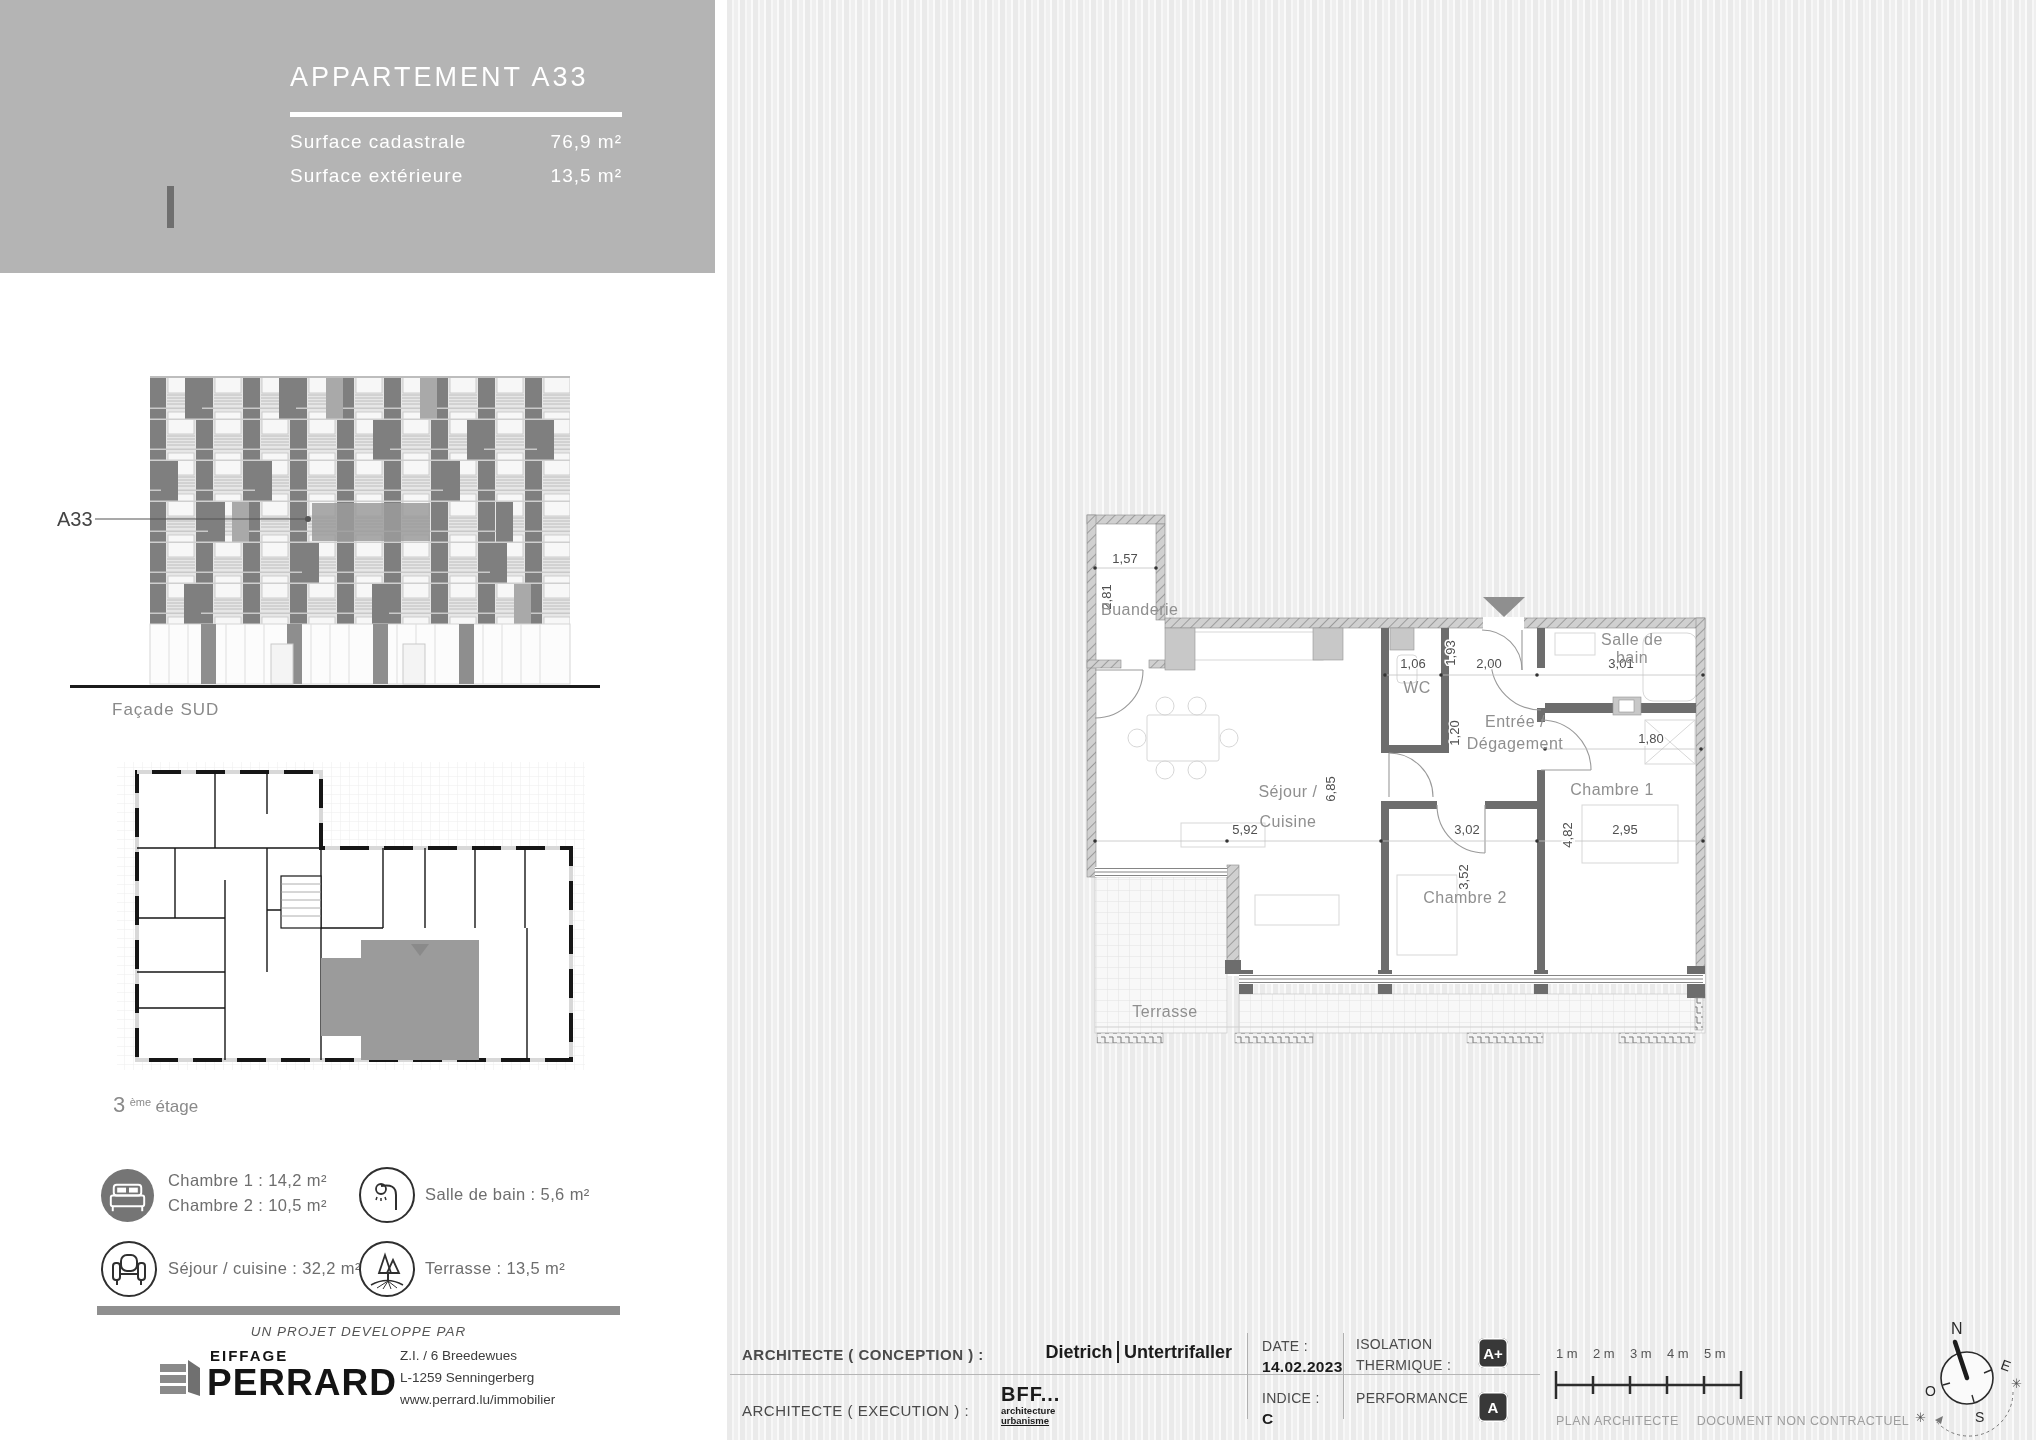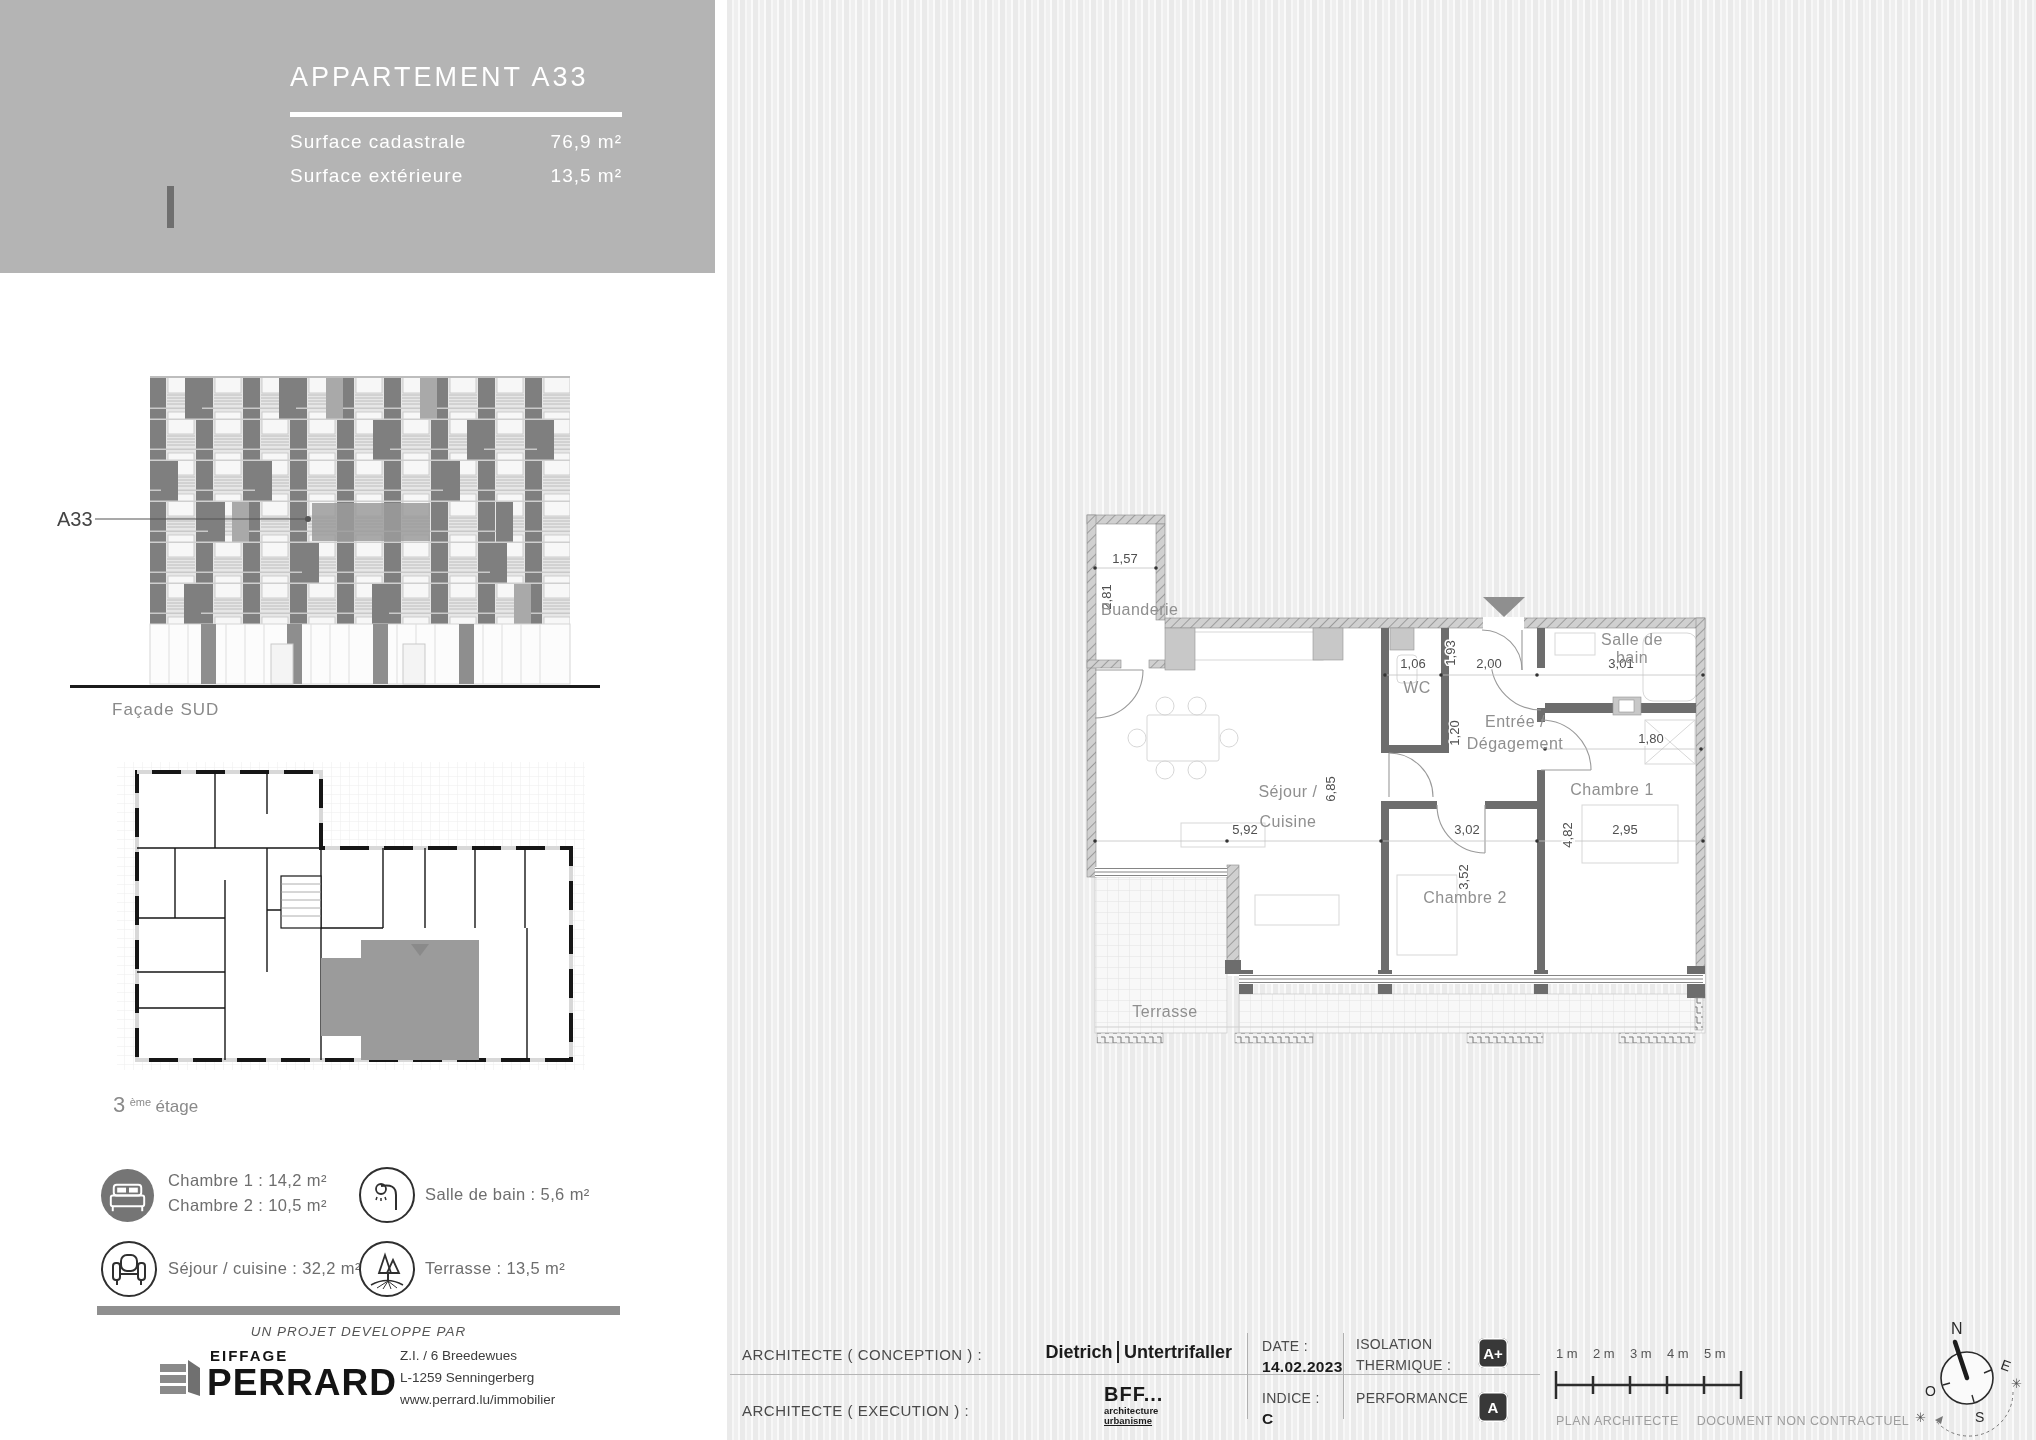--- a/index.html
+++ b/index.html
@@ -436,29 +436,29 @@
       <text x="527" y="290" text-anchor="middle">Chambre 1</text>
       <text x="380" y="398" text-anchor="middle">Chambre 2</text>
       <text x="80" y="512" text-anchor="middle">Terrasse</text>
     </g>
   </svg>
 
   <div class="hdiv" style="left:730px;top:1374px;width:810px;"></div>
   <div class="vdiv" style="left:1247px;top:1333px;height:86px;"></div>
   <div class="vdiv" style="left:1343px;top:1333px;height:86px;"></div>
 
-  <div class="f-label" style="left:742px;top:1346px;">ARCHITECTE ( CONCEPTION ) :</div>
+  <div class="f-label" style="left:742px;top:1346px;font-weight:bold;">ARCHITECTE ( CONCEPTION ) :</div>
   <div class="abs" style="left:950px;top:1341px;width:282px;display:flex;justify-content:flex-end;align-items:center;">
     <span class="f-bold" style="font-size:18px;">Dietrich</span>
     <span style="display:inline-block;width:1.5px;height:22px;background:#222;margin:0 5px;"></span>
     <span class="f-bold" style="font-size:18px;">Untertrifaller</span>
   </div>
 
   <div class="f-label" style="left:742px;top:1402px;">ARCHITECTE ( EXECUTION ) :</div>
-  <div class="abs" style="left:1104px;top:1383px;width:170px;text-align:left;">
+  <div class="abs" style="left:1001px;top:1383px;width:170px;text-align:left;">
     <div class="f-bold" style="font-size:20px;letter-spacing:1px;">BFF...</div>
     <div style="font-size:9.5px;font-weight:bold;color:#1b1b1b;line-height:10px;">architecture</div>
     <div style="font-size:9.5px;font-weight:bold;color:#1b1b1b;line-height:10px;text-decoration:underline;">urbanisme</div>
   </div>
 
   <div class="f-small" style="left:1262px;top:1338px;">DATE :</div>
   <div class="f-small f-bold" style="left:1262px;top:1358px;font-size:15.5px;">14.02.2023</div>
   <div class="f-small" style="left:1262px;top:1390px;">INDICE :</div>
   <div class="f-small f-bold" style="left:1262px;top:1410px;font-size:15.5px;">C</div>
 

